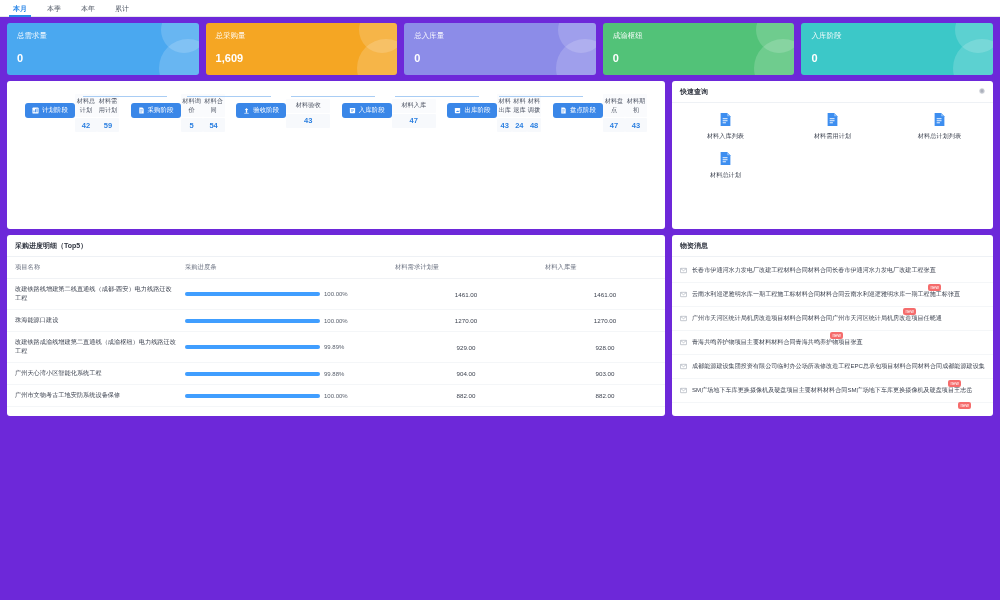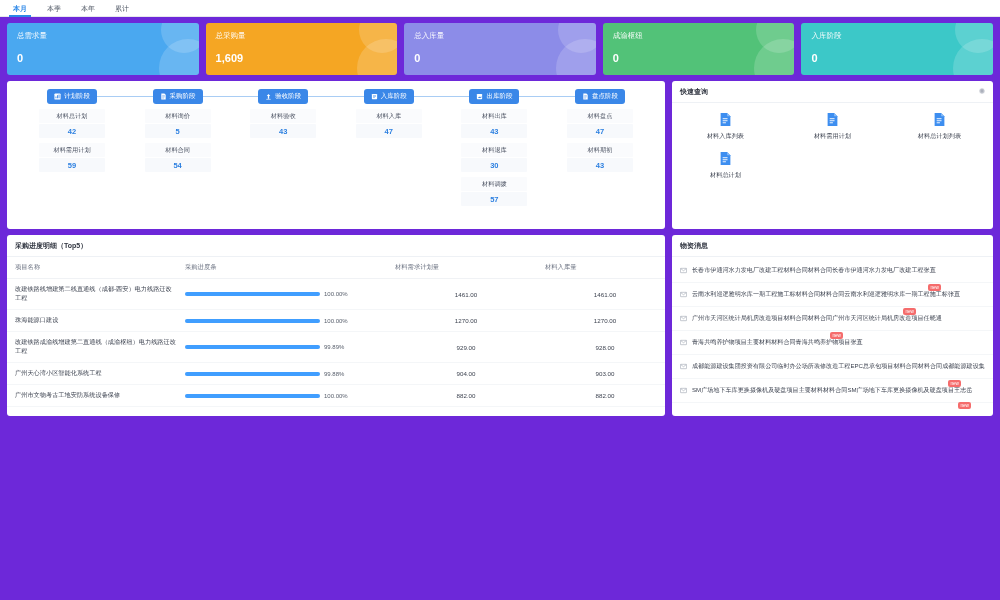--- a/index.html
+++ b/index.html
@@ -43,21 +43,21 @@
   .stat-value { font-size: 11px; font-weight: bold; margin-top: 11px; position: relative; z-index: 2;}
 
   
   .midrow { display: flex; gap: 7px; padding: 6px 7px 0 7px; align-items: stretch; }
   .panel { background: #ffffff; border-radius: 3px; position: relative; }
   .flow { flex: 0 0 658px; height: 148px; padding: 8px 4px 0 4px; }
   .quick { flex: 1; height: 148px; }
 
   
   .stages { display: flex; justify-content: space-between; padding: 0 14px; position: relative; }
-  .stage { width: 94px; display: flex; flex-direction: column; align-items: center; position: relative; }
+  .stage { width: 94px; display: flex; flex-direction: row; align-items: center; position: relative; }
   .stage-chip {
     background: #3a87e8; color: #fff; font-size: 6.5px; border-radius: 3px;
     padding: 3px 7px; display: flex; align-items: center; gap: 3px;
     white-space: nowrap; position: relative; z-index: 3;
   }
   .chip-ico { width: 7px; height: 7px; display: block; }
   .connector {
     position: absolute; top: 7px; height: 1px; background: #a9cdf4; z-index: 1;
   }
   .metric { margin-top: 5px; width: 66px; text-align: center; }
@@ -254,25 +254,25 @@
               <path d="M4.5 11.5l3-3.5 2.2 2 2.3-3.2v4.7z" fill="#3a87e8"></path>
             </svg>
             <span>出库阶段</span>
           </div>
           <div class="metric">
             <div class="metric-name">材料出库</div>
             <div class="metric-val">43</div>
           </div>
           <div class="metric">
             <div class="metric-name">材料退库</div>
-            <div class="metric-val">30</div>
+            <div class="metric-val">24</div>
           </div>
           <div class="metric">
             <div class="metric-name">材料调拨</div>
-            <div class="metric-val">57</div>
+            <div class="metric-val">48</div>
           </div>
         </div>
 
         <div class="stage">
           <div class="stage-chip">
             <svg class="chip-ico" viewBox="0 0 16 16">
               <path d="M3 1h7l3 3v11H3z" fill="#ffffff"></path>
               <rect x="5" y="6" width="6" height="1" fill="#3a87e8"></rect>
               <rect x="5" y="8.5" width="6" height="1" fill="#3a87e8"></rect>
               <rect x="5" y="11" width="4" height="1" fill="#3a87e8"></rect>

